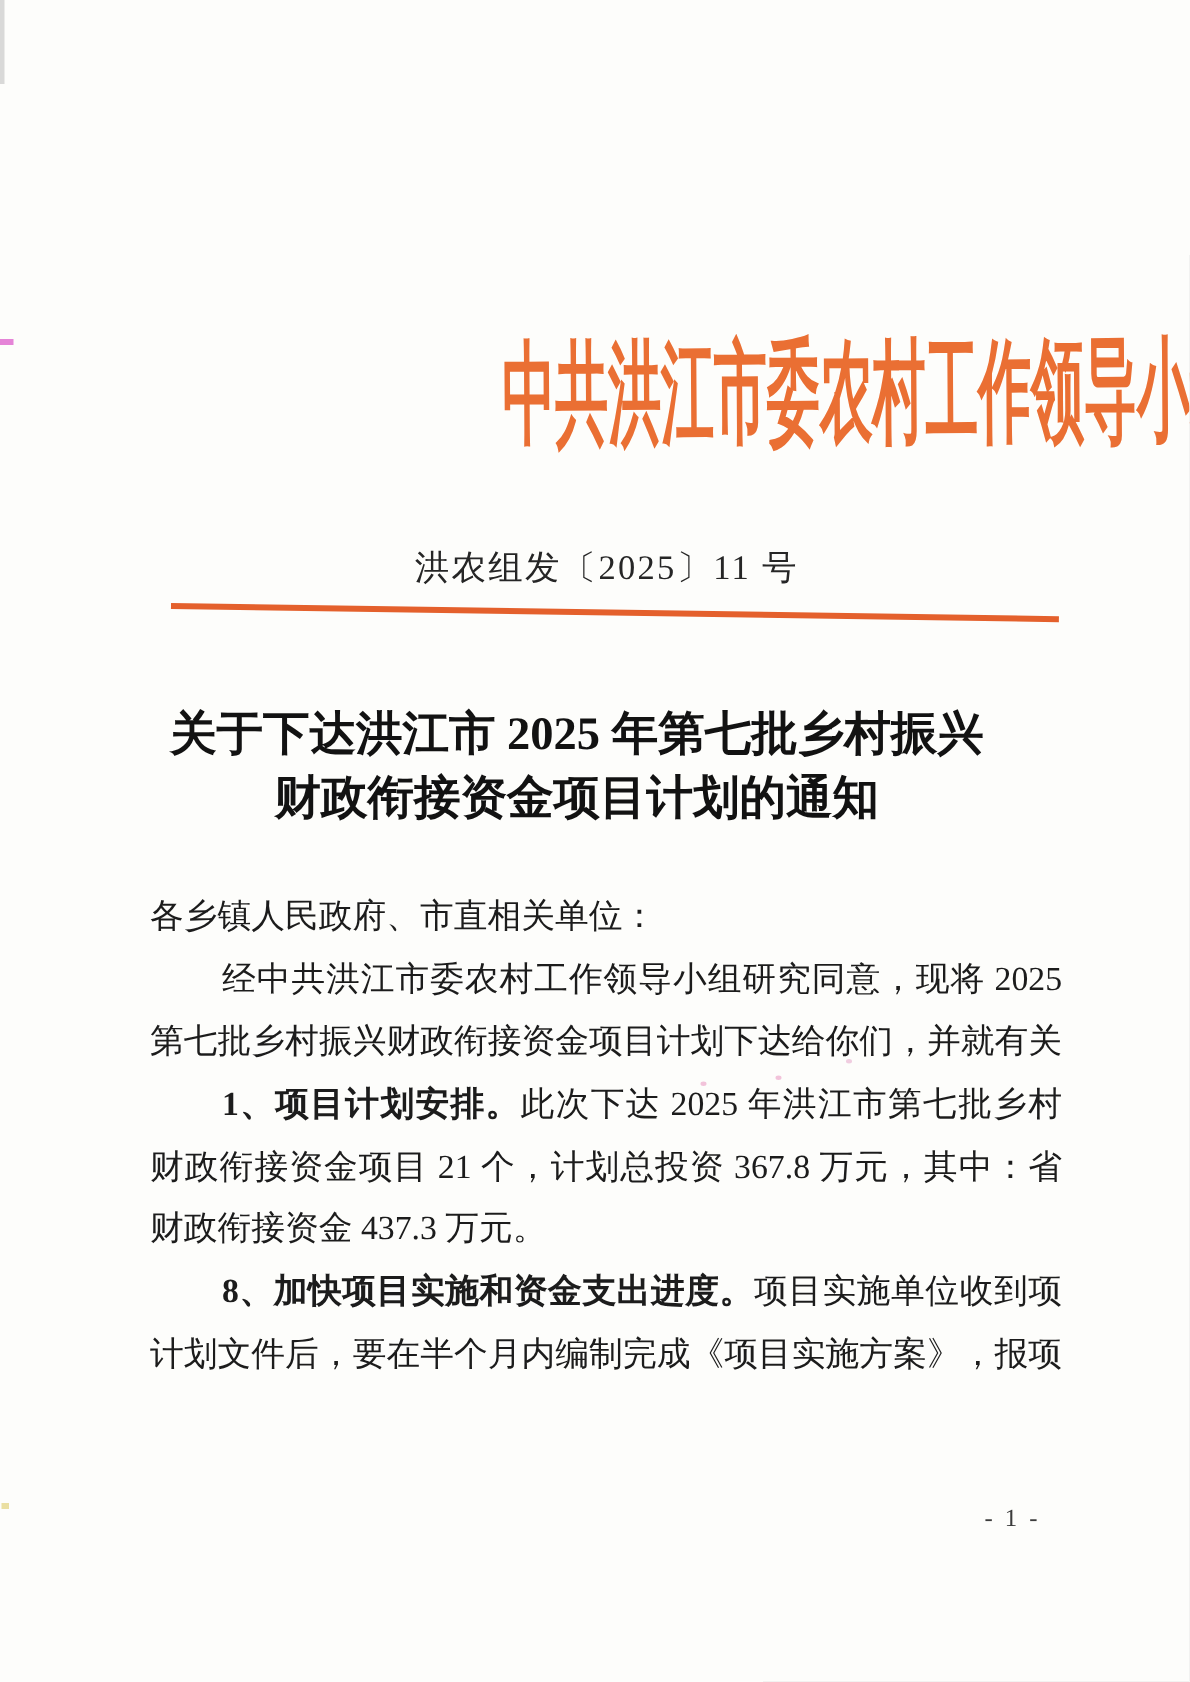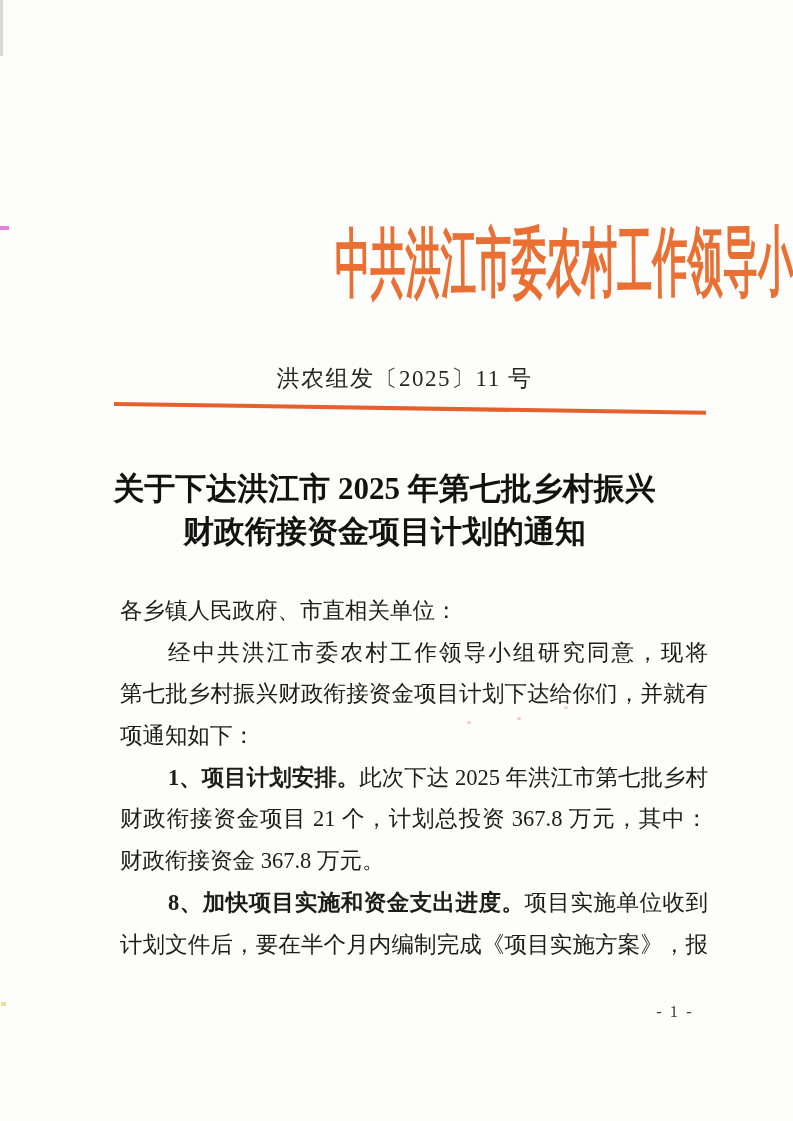--- a/index.html
+++ b/index.html
@@ -58,21 +58,20 @@
     position:absolute;left:100px;top:590px;width:608px;
     font-size:22.5px;
     color:#1c1c1c;
   }
   .bline{
     height:41.7px;line-height:41.7px;
     overflow:hidden;
     text-align:justify;
     text-align-last:justify;
     white-space:normal;
-    margin-left:20px;
   }
   .bline.end{text-align-last:left;}
   .bline.indent{text-indent:48px;}
   .bline b{font-weight:bold;}
   
   .page-num{
     position:absolute;left:645px;top:1001px;width:60px;
     text-align:center;
     font-size:16.5px;line-height:22px;
     letter-spacing:2px;
@@ -109,23 +108,22 @@
 
   <div class="doc-title">
     <div>关于下达洪江市 2025 年第七批乡村振兴</div>
     <div>财政衔接资金项目计划的通知</div>
   </div>
 
   <div class="body-text">
     <div class="bline end"><b></b><span>各乡镇人民政府、市直相关单位：</span></div>
     <div class="bline indent"><b></b><span>经中共洪江市委农村工作领导小组研究同意，现将 2025 年</span></div>
     <div class="bline"><b></b><span>第七批乡村振兴财政衔接资金项目计划下达给你们，并就有关事</span></div>
-    <div class="bline end"><b></b><span>项通知如下：</span></div>
     <div class="bline indent"><b>1、项目计划安排。</b><span>此次下达 2025 年洪江市第七批乡村振兴</span></div>
     <div class="bline"><b></b><span>财政衔接资金项目 21 个，计划总投资 367.8 万元，其中：省级</span></div>
-    <div class="bline end"><b></b><span>财政衔接资金 367.8 万元。</span></div>
+    <div class="bline end"><b></b><span>财政衔接资金 437.3 万元。</span></div>
     <div class="bline indent"><b>8、加快项目实施和资金支出进度。</b><span>项目实施单位收到项目</span></div>
     <div class="bline"><b></b><span>计划文件后，要在半个月内编制完成《项目实施方案》，报项目</span></div>
   </div>
 
   <div class="page-num">- 1 -</div>
 
 </div>
 
 </body></html>

